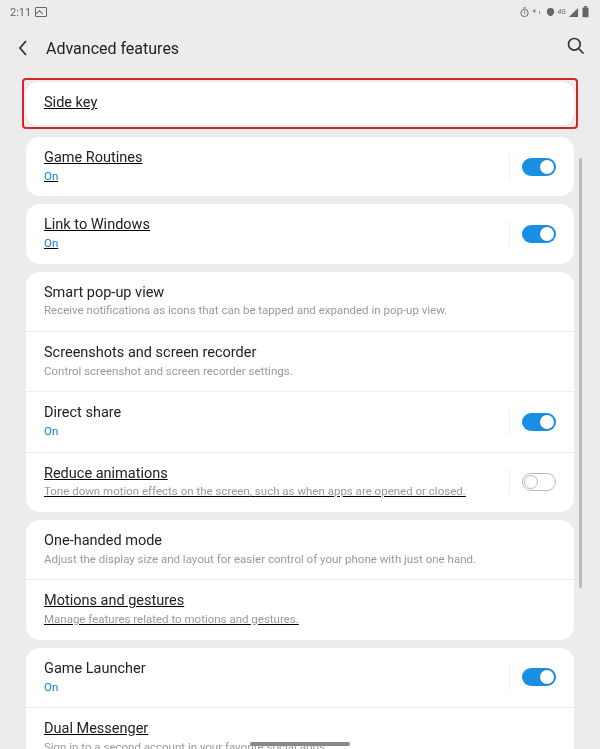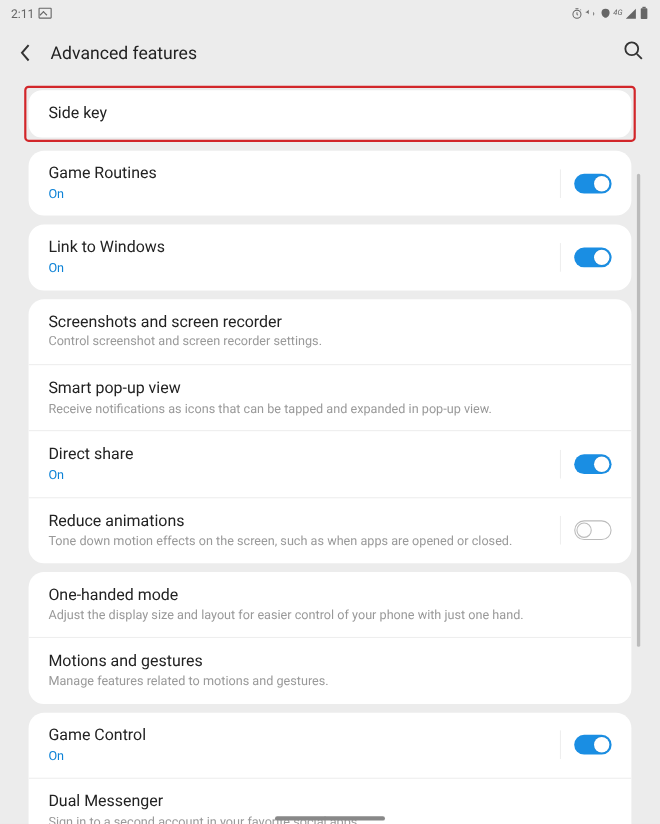--- a/index.html
+++ b/index.html
@@ -58,21 +58,21 @@
     margin: 6px 12px;
     padding: 2px;
   }
   .highlight .card { margin: 0; border-radius: 12px; }
   .row {
     display: flex;
     align-items: center;
     padding: 12px 18px;
     border-bottom: 1px solid #eee;
   }
-  .row:last-child { border-bottom: none; }
+  .row:last-child { border-bottom: none; text-decoration: underline; }
   .row-text { flex: 1; }
   .row-title {
     font-size: 14.5px;
     color: #222;
     line-height: 1.3;
   }
   .row-sub {
     font-size: 11.5px;
     color: #999;
     line-height: 1.35;
@@ -200,32 +200,32 @@
         <div class="toggle-wrap">
           <div class="toggle on">
             <div class="knob"></div>
           </div>
         </div>
       </div>
     </div>
     <div class="card">
       <div class="row">
         <div class="row-text">
+          <div class="row-title">Smart pop-up view</div>
+          <div class="row-sub">Receive notifications as icons that can be tapped and expanded in pop-up view.</div>
+        </div>
+      </div>
+      <div class="row">
+        <div class="row-text">
           <div class="row-title">Screenshots and screen recorder</div>
           <div class="row-sub">Control screenshot and screen recorder settings.</div>
         </div>
       </div>
       <div class="row">
         <div class="row-text">
-          <div class="row-title">Smart pop-up view</div>
-          <div class="row-sub">Receive notifications as icons that can be tapped and expanded in pop-up view.</div>
-        </div>
-      </div>
-      <div class="row">
-        <div class="row-text">
           <div class="row-title">Direct share</div>
           <div class="row-sub on">On</div>
         </div>
         <div class="toggle-wrap">
           <div class="toggle on">
             <div class="knob"></div>
           </div>
         </div>
       </div>
       <div class="row">
@@ -250,21 +250,21 @@
       <div class="row">
         <div class="row-text">
           <div class="row-title">Motions and gestures</div>
           <div class="row-sub">Manage features related to motions and gestures.</div>
         </div>
       </div>
     </div>
     <div class="card">
       <div class="row">
         <div class="row-text">
-          <div class="row-title">Game Control</div>
+          <div class="row-title">Game Launcher</div>
           <div class="row-sub on">On</div>
         </div>
         <div class="toggle-wrap">
           <div class="toggle on">
             <div class="knob"></div>
           </div>
         </div>
       </div>
       <div class="row">
         <div class="row-text">

